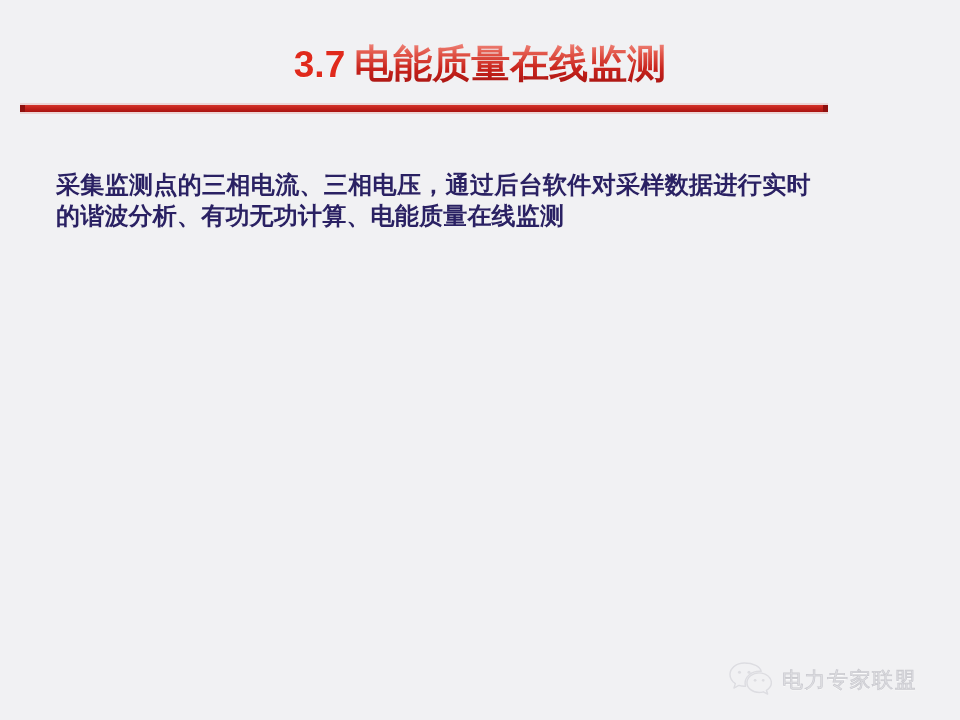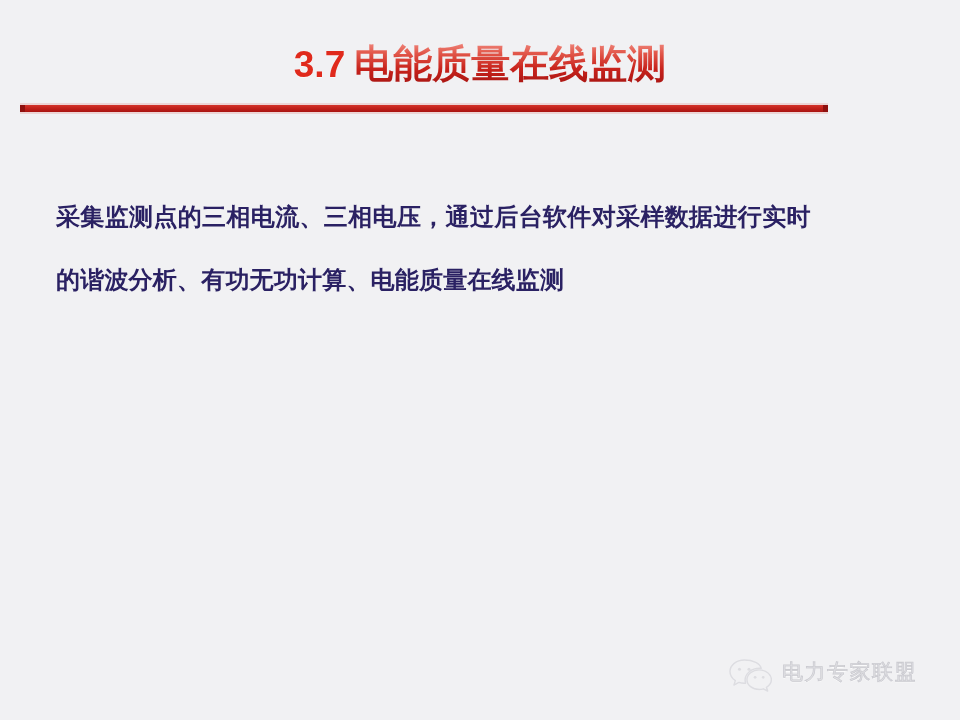--- a/index.html
+++ b/index.html
@@ -111,33 +111,32 @@
     font-size: 24px;
     font-weight: bold;
     line-height: 31px;
     letter-spacing: 0.2px;
     text-align: justify;
     text-justify: inter-character;
   }
   .body-line {
     display: block;
     white-space: nowrap;
-    margin-top: 32px;
   }
   .body-line.l1 { letter-spacing: 0.35px; }
 
   
   .watermark {
     position: absolute;
     left: 728px;
     top: 658px;
     width: 212px;
     height: 44px;
     display: flex;
-    align-items: flex-start;
+    align-items: center;
     gap: 10px;
     opacity: 0.95;
   }
   .wechat-icon {
     width: 44px;
     height: 38px;
     flex: 0 0 auto;
     display: block;
   }
   .wm-text {

